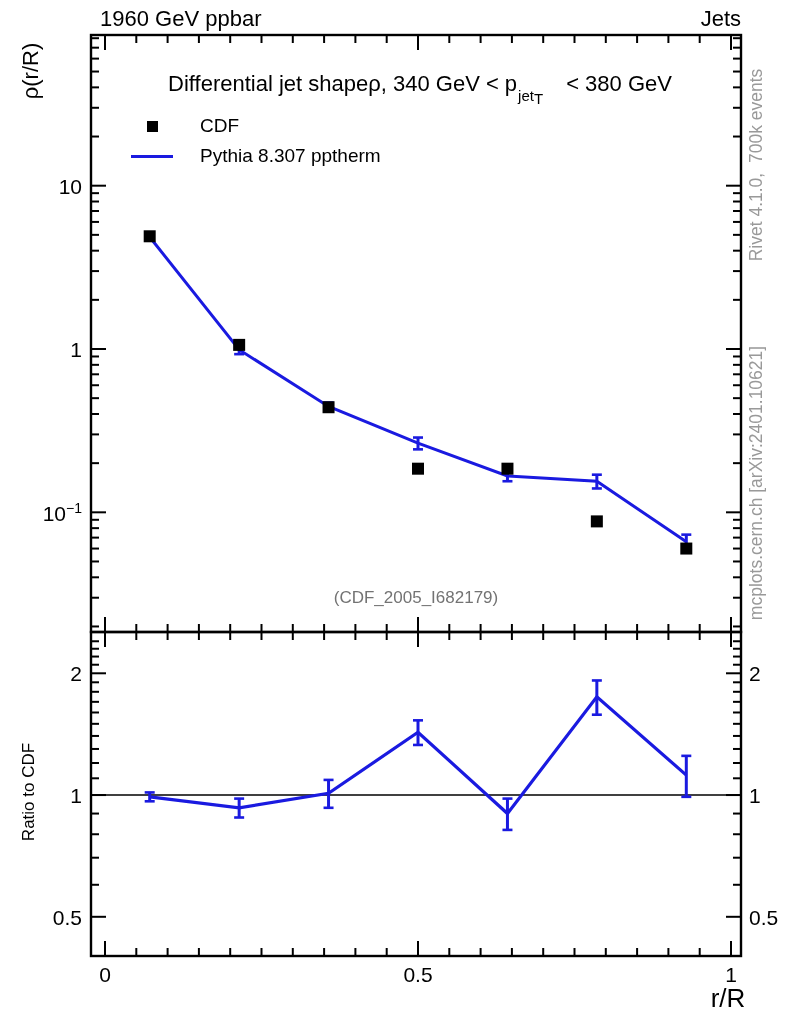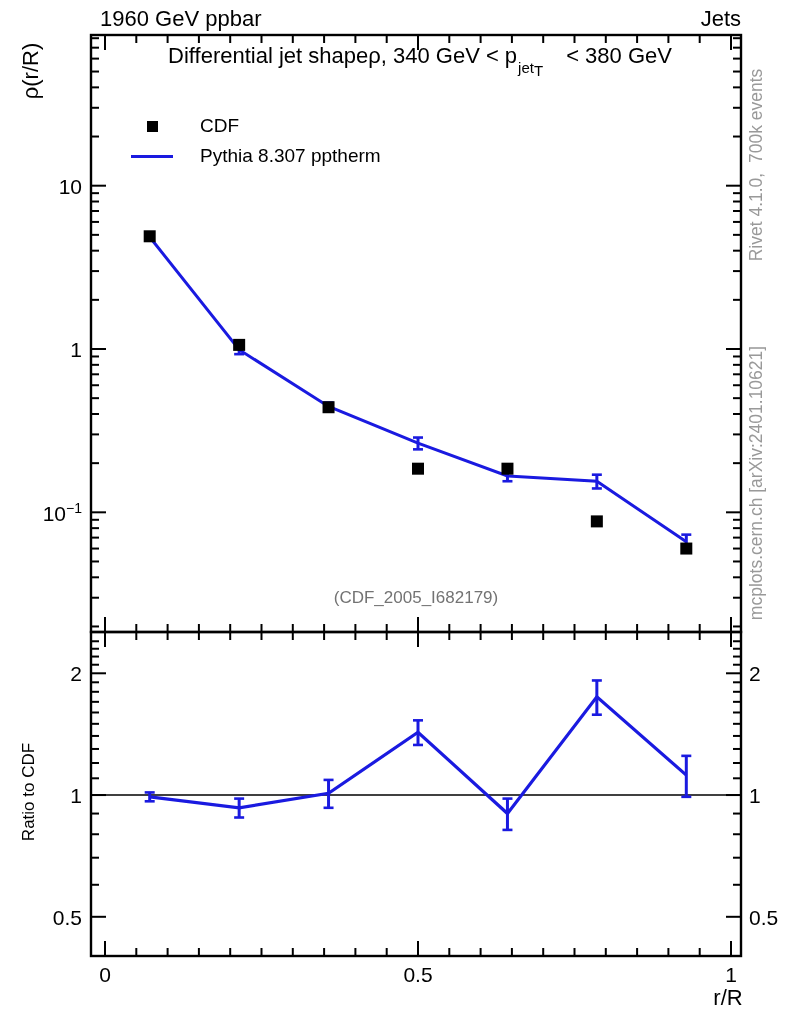--- a/index.html
+++ b/index.html
@@ -4,26 +4,26 @@
 <style>
   html,body{margin:0;padding:0;background:#fff;}
   #page{position:relative;width:786px;height:1024px;background:#fff;overflow:hidden;
         font-family:"Liberation Sans","DejaVu Sans",sans-serif;color:#000;padding-left:12px;}
   .lbl{position:absolute;white-space:nowrap;line-height:1.1;}
   #plot-svg{position:absolute;left:0;top:0;}
   .header-left{left:100px;top:7px;font-size:22px;}
   .header-right{left:741px;top:7px;font-size:22px;transform:translateX(-100%);}
   .ylabel-main{left:31px;top:71px;font-size:22px;transform:translate(-50%,-50%) rotate(-90deg);}
   .ylabel-ratio{left:29px;top:792px;font-size:17px;transform:translate(-50%,-50%) rotate(-90deg);}
-  .xlabel{left:728px;top:998px;font-size:22px;transform:translate(-50%,-50%);}
+  .xlabel{left:728px;top:998px;font-size:26px;transform:translate(-50%,-50%);}
   .side-note{color:#999;font-size:17.5px;white-space:pre;}
   .side-rivet{left:757px;top:165px;transform:translate(-50%,-50%) rotate(-90deg);}
   .side-mcplots{left:757px;top:483px;transform:translate(-50%,-50%) rotate(-90deg);}
   .watermark{left:416px;top:598px;transform:translate(-50%,-50%);color:#737373;font-size:17px;}
-  .title{left:420px;top:61px;transform:translate(-50%,-50%);font-size:22px;}
+  .title{left:420px;top:89px;transform:translate(-50%,-50%);font-size:22px;}
   .stack{display:inline-flex;flex-direction:row;align-items:flex-end;
          font-size:15px;line-height:1;vertical-align:-10px;margin-left:1px;}
   .ssup{margin-bottom:3px;}
   .tsuffix{margin-left:23px;}
   .legend{left:125px;top:111px;font-size:19px;}
   .legend-row{display:flex;align-items:center;height:30px;gap:15px;}
   .lm{width:54px;display:flex;justify-content:center;align-items:center;flex:0 0 54px;}
   .sq{width:11px;height:11px;background:#000;display:inline-block;}
   .ln{width:42px;height:3px;background:#1a1ae0;display:inline-block;}
   .legend-label{margin-left:6px;}

